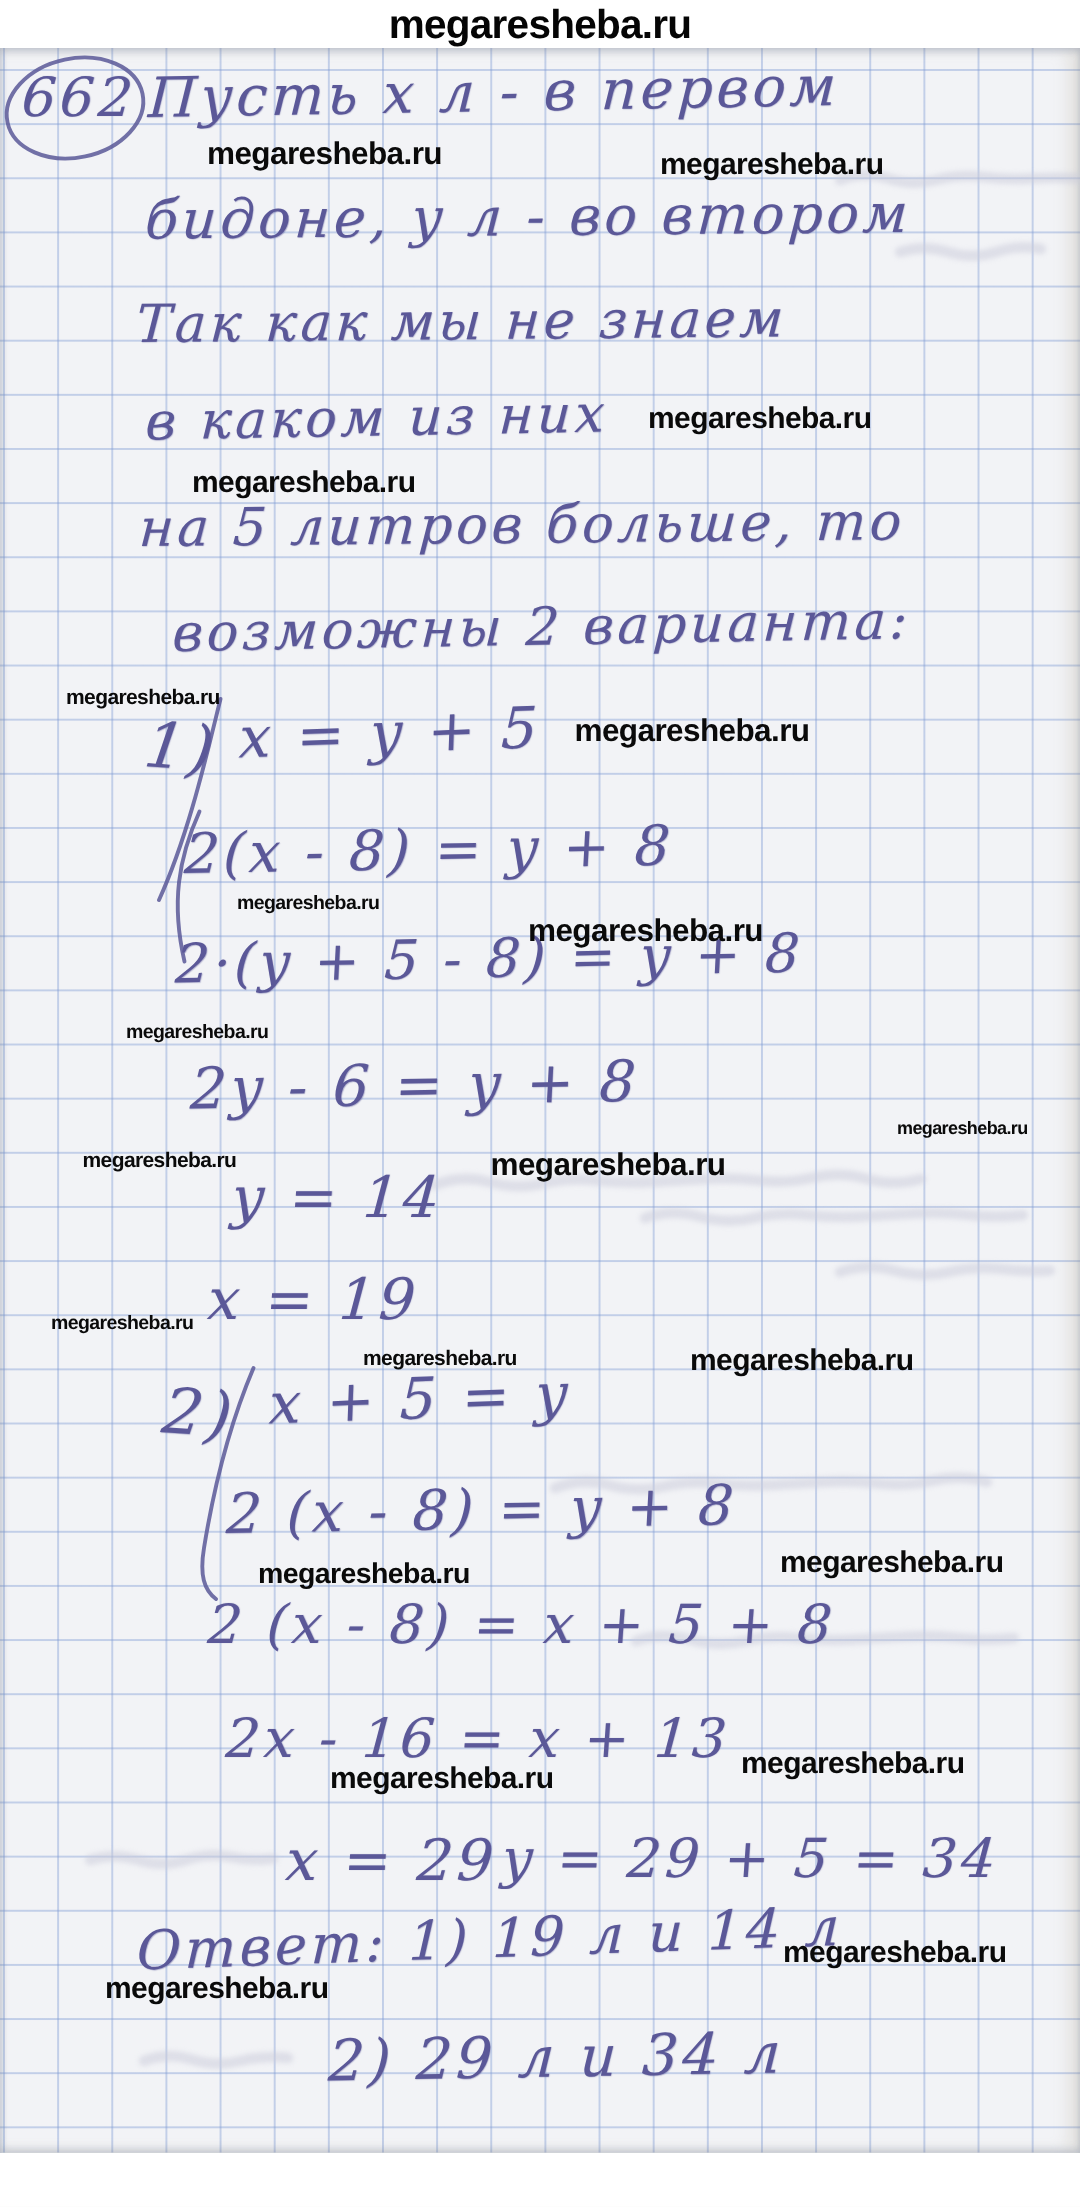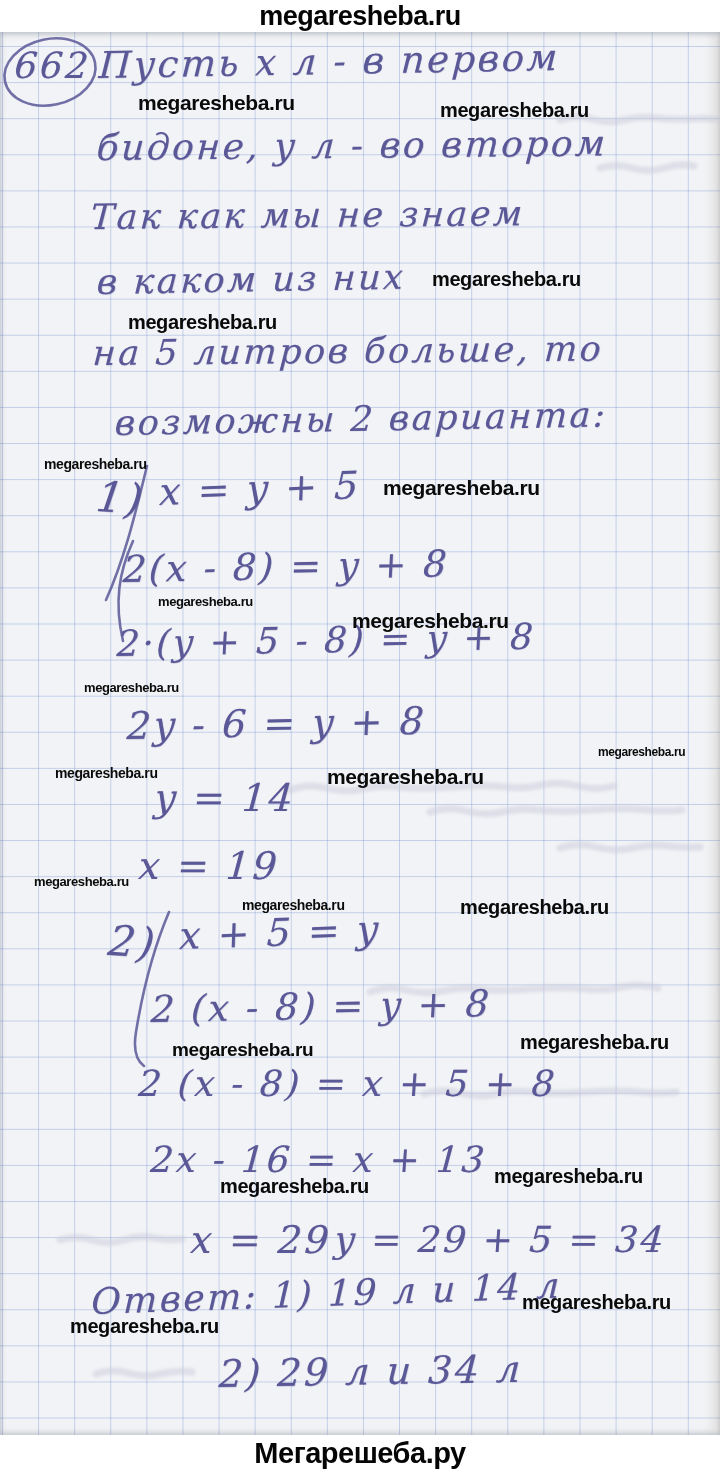--- a/index.html
+++ b/index.html
@@ -120,17 +120,14 @@
       <div class="wm" style="left: 220px; top: 1176px; font-size: 20px;">megaresheba.ru</div>
       <div class="wm" style="left: 494px; top: 1166px; font-size: 20px;">megaresheba.ru</div>
       <div class="wm" style="left: 522px; top: 1292px; font-size: 20px;">megaresheba.ru</div>
       <div class="wm" style="left: 70px; top: 1316px; font-size: 20px;">megaresheba.ru</div>
     </div>
 
   <div class="band band-top">
     <span>megaresheba.ru</span>
   </div>
 
-  <div class="band band-bottom">
-    <span>Мегарешеба.ру</span>
-  </div>
 
 </div>
 
 </body></html>

